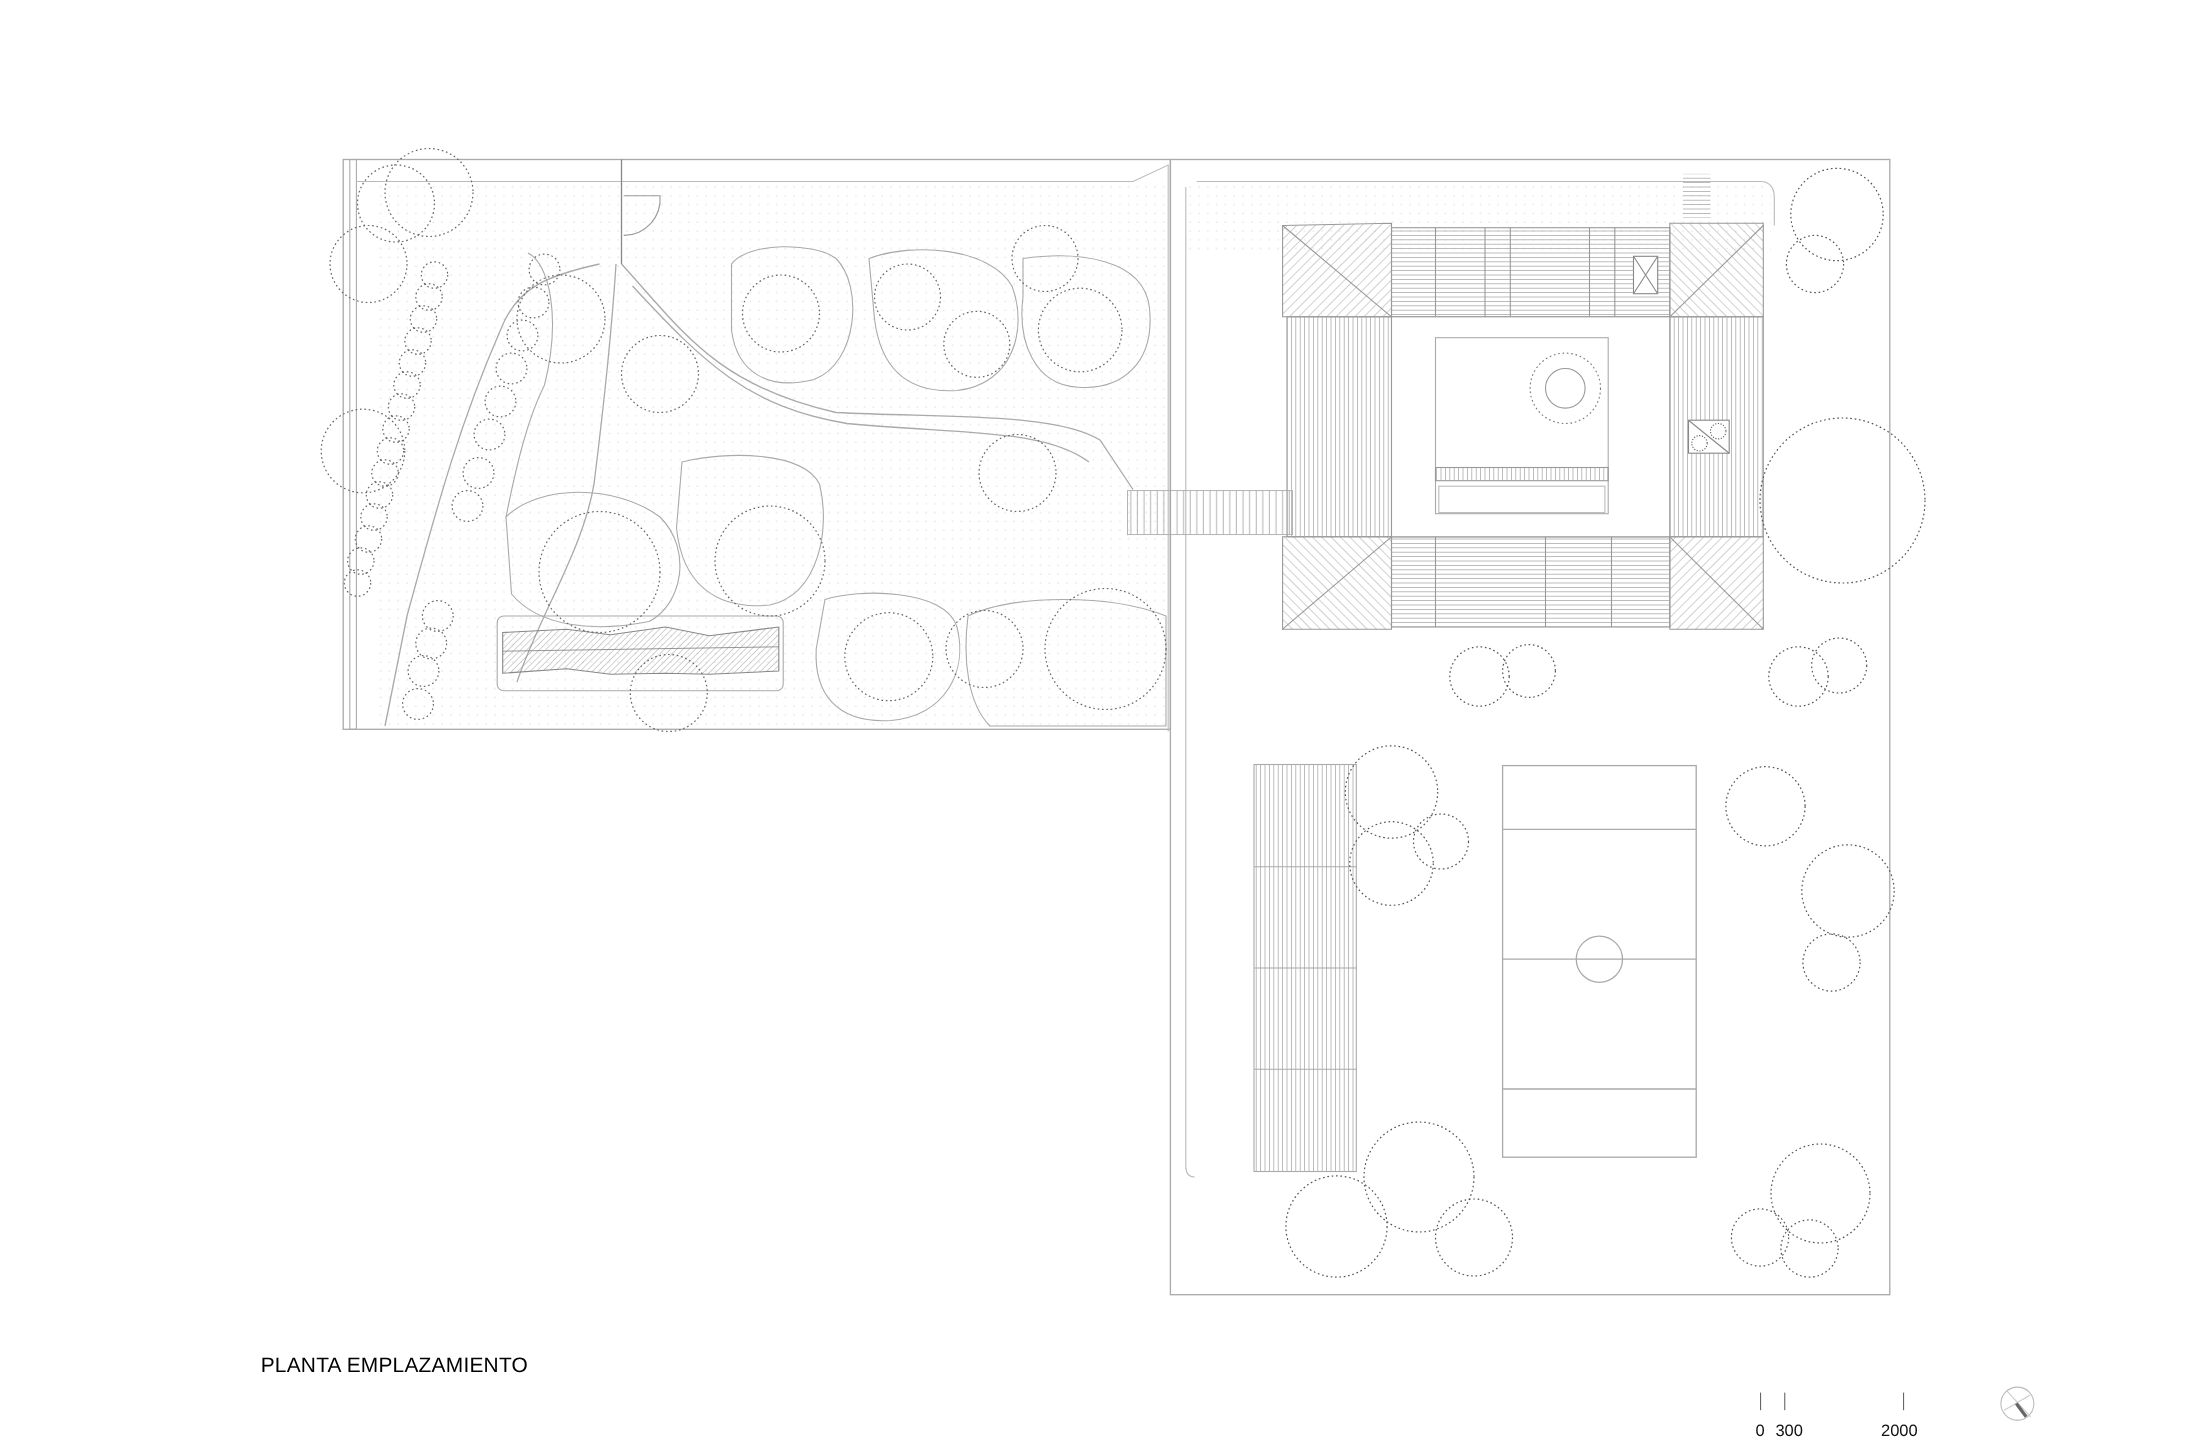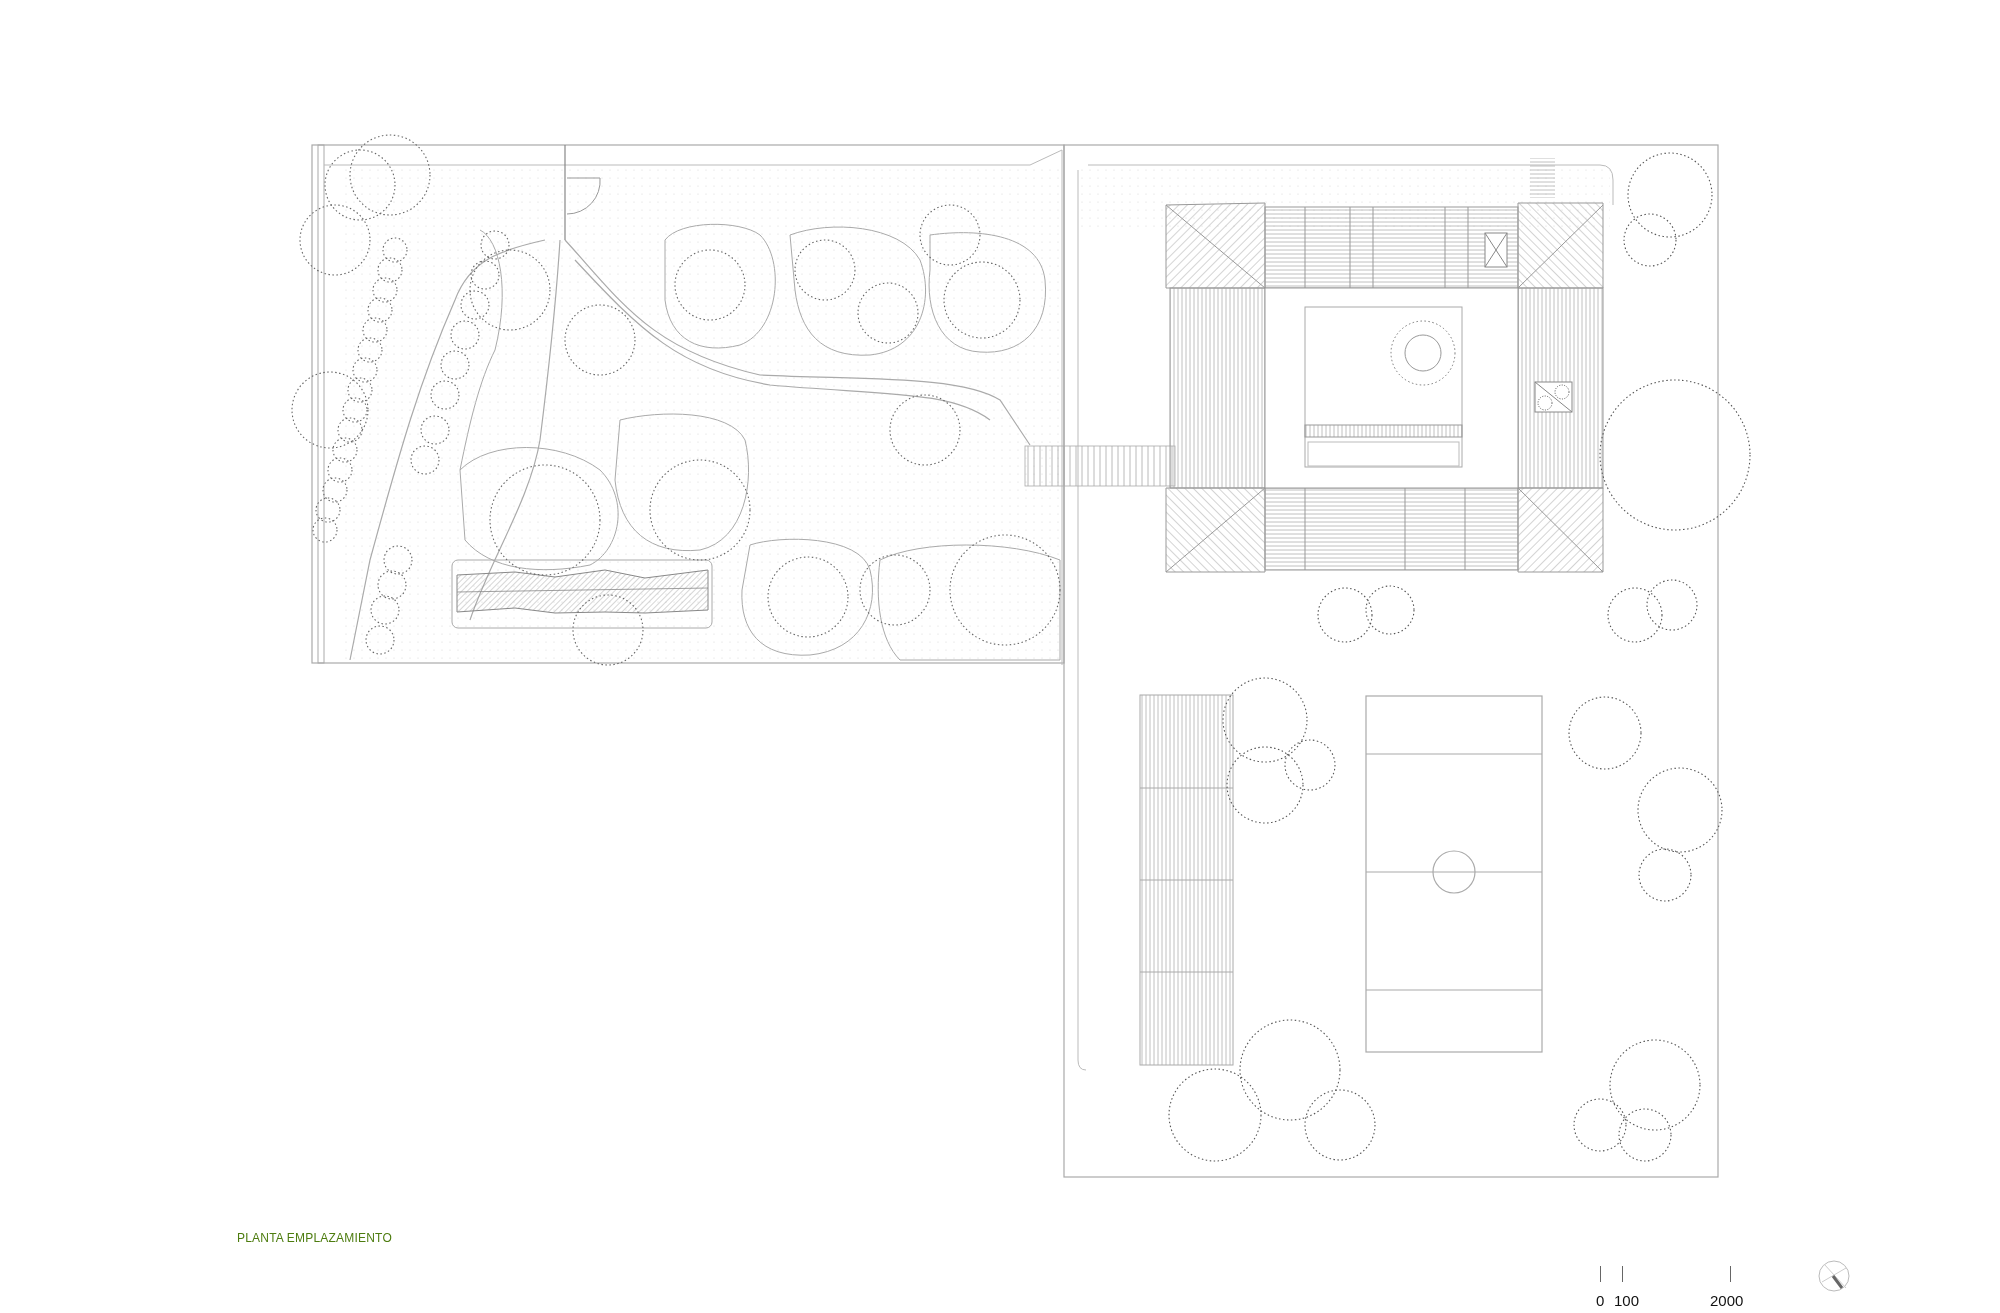--- a/index.html
+++ b/index.html
@@ -1,18 +1,18 @@
 <!DOCTYPE html>
 <html><head>
 <meta charset="utf-8">
 <style>
   html,body{margin:0;padding:0;background:#ffffff;}
   body{width:2000px;height:1313px;position:relative;overflow:hidden;font-family:"Liberation Sans",sans-serif;}
   #plan{position:absolute;left:0;top:0;width:2000px;height:1313px;}
-  .title{position:absolute;left:237px;top:1231px;font-size:12px;color:#4d7c0f;letter-spacing:0.2px;}
+  .title{position:absolute;left:237px;top:1231px;font-size:19px;color:#000000;letter-spacing:0.2px;}
   .scale{position:absolute;left:1600px;top:1266px;width:160px;height:48px;}
   .scale .tick{position:absolute;top:0;width:1px;height:16px;background:#666;}
   .scale .lbl{position:absolute;top:26px;font-size:15px;color:#111;}
   .north{position:absolute;left:1816px;top:1258px;width:36px;height:36px;}
 </style>
 </head>
 <body>
 
 <svg id="plan" viewBox="0 0 2000 1313" xmlns="http://www.w3.org/2000/svg">
   <defs>
@@ -206,21 +206,21 @@
   </g>
 </svg>
 
 <div class="title">PLANTA EMPLAZAMIENTO</div>
 
 <div class="scale">
   <div class="tick" style="left:0px"></div>
   <div class="tick" style="left:22px"></div>
   <div class="tick" style="left:130px"></div>
   <div class="lbl" style="left:-4px">0</div>
-  <div class="lbl" style="left:14px">100</div>
+  <div class="lbl" style="left:14px">300</div>
   <div class="lbl" style="left:110px">2000</div>
 </div>
 
 <svg class="north" viewBox="0 0 36 36">
   <circle cx="18" cy="18" r="15" fill="none" stroke="#bbb" stroke-width="1"></circle>
   <line x1="8" y1="6" x2="30" y2="30" stroke="#ccc" stroke-width="1"></line>
   <line x1="6" y1="24" x2="30" y2="10" stroke="#ccc" stroke-width="1"></line>
   <line x1="17" y1="18" x2="26" y2="30" stroke="#666" stroke-width="3"></line>
 </svg>
 

